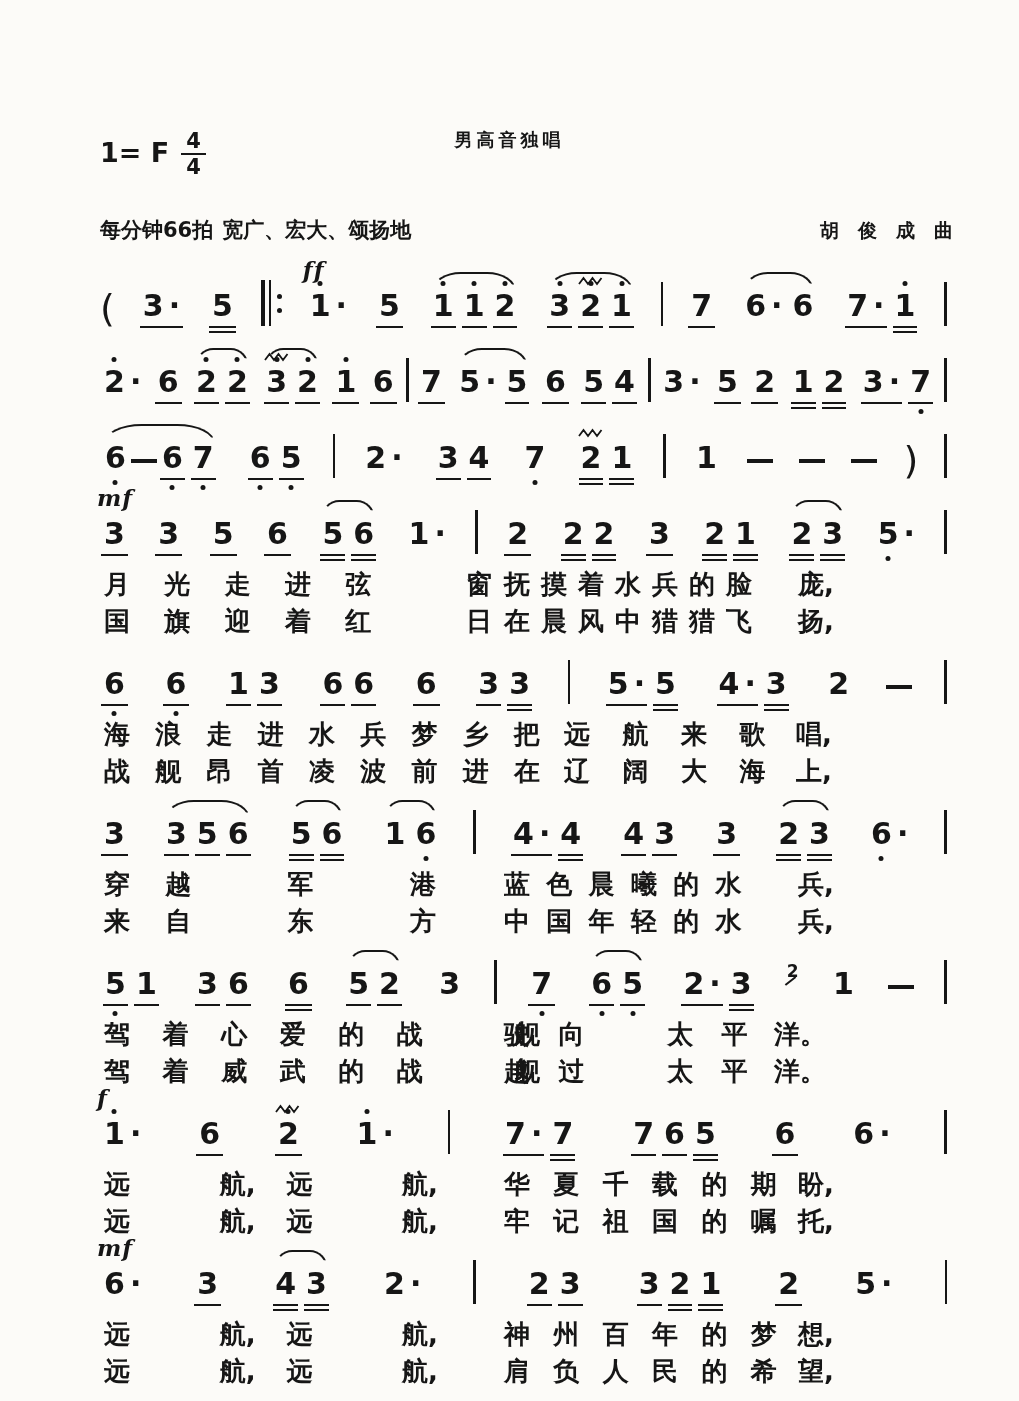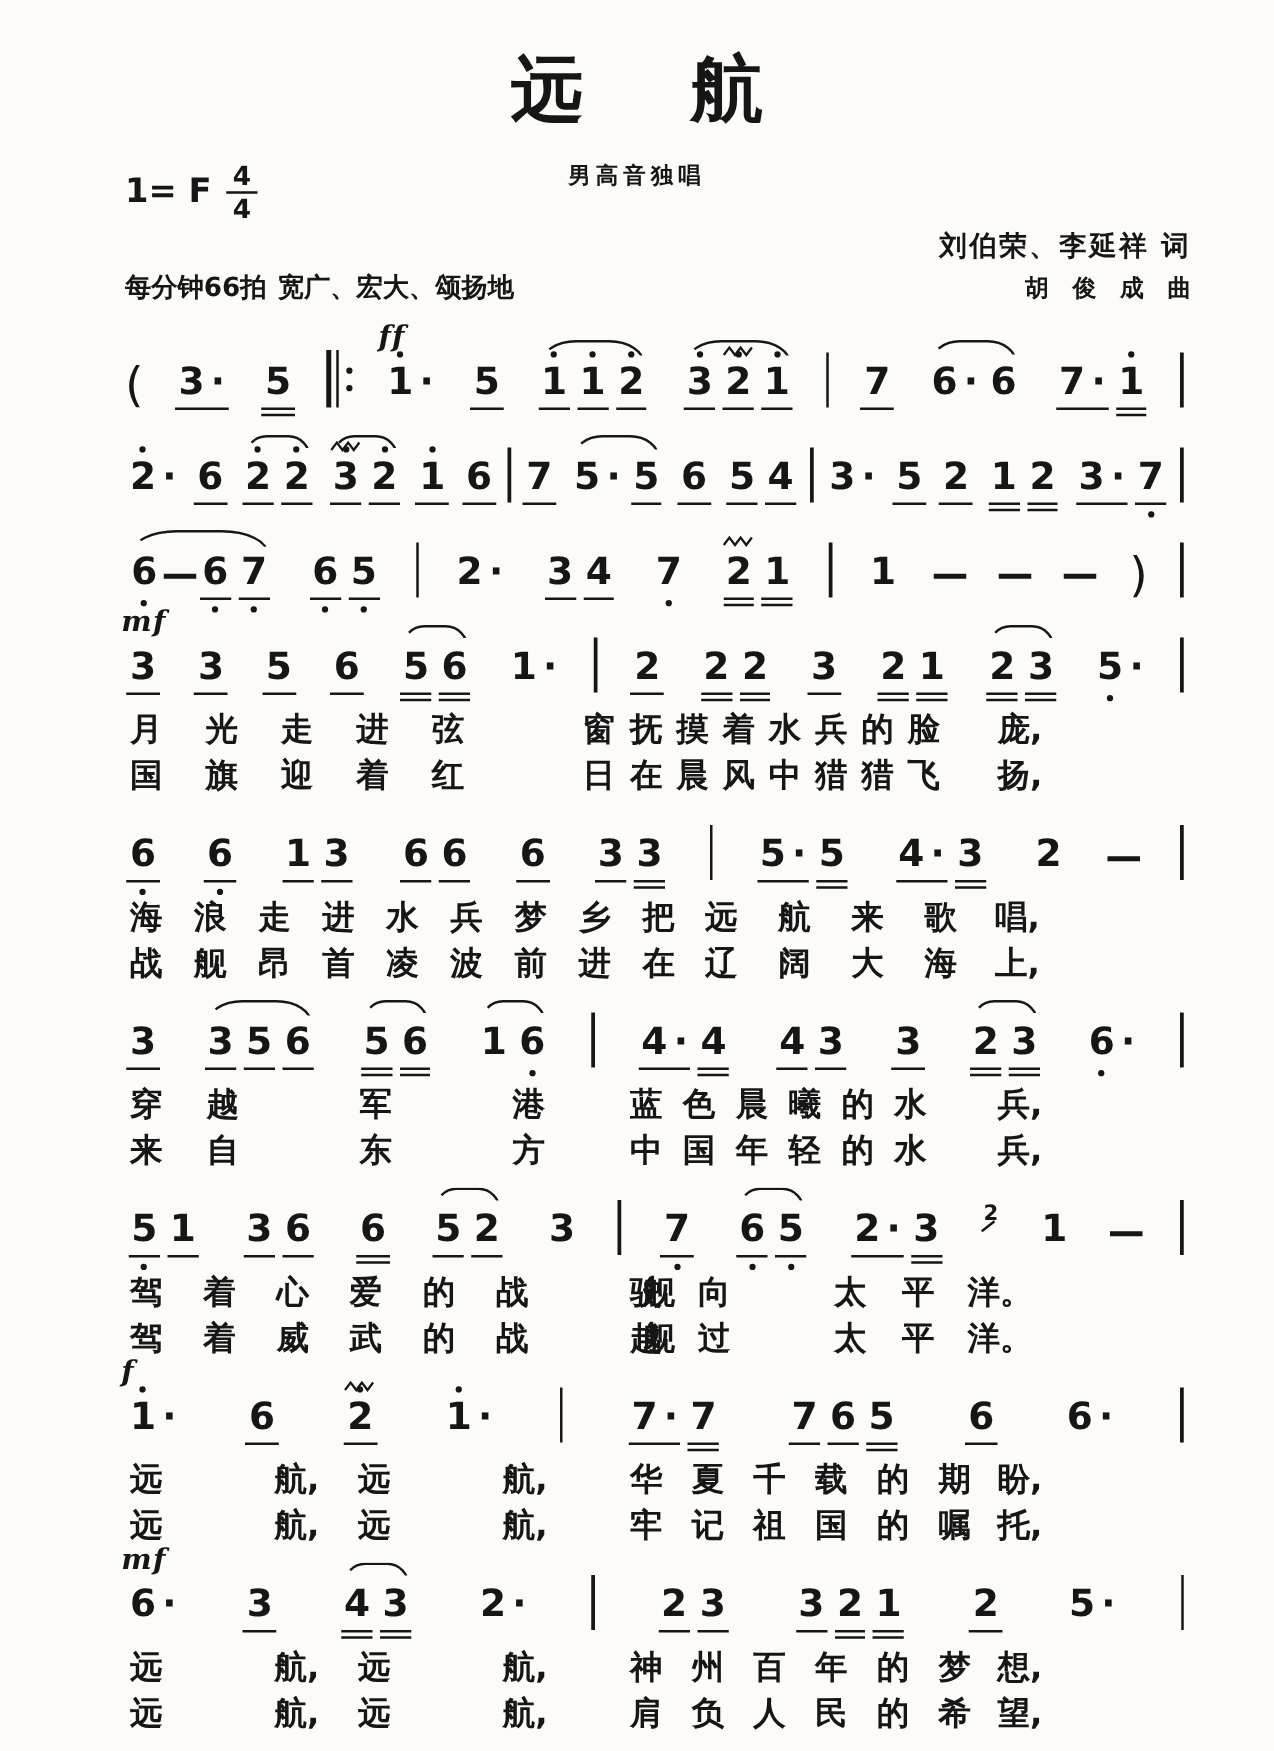--- a/index.html
+++ b/index.html
@@ -55,26 +55,24 @@
   .lyr{position:relative;height:37px;}
   .ls{position:absolute;top:0;display:flex;justify-content:space-between;}
   .lc{display:inline-block;min-width:30px;text-align:center;font-size:26px;font-weight:600;
       line-height:36px;white-space:nowrap;}
 </style>
 </head>
 <body>
 
 <div class="page">
   <div class="header">
-    <div class="title">远航</div>
     <div class="subtitle">男高音独唱</div>
     <div class="keysig">
       <span>1= F</span><span class="frac"><span class="ft">4</span><span class="fb">4</span></span>
     </div>
-    <div class="lyricist">刘伯荣、李延祥 词</div>
     <div class="composer">胡　俊　成　曲</div>
     <div class="tempo">
       <span>每分钟66拍</span><span class="expr">宽广、宏大、颂扬地</span>
     </div>
   </div>
   <div class="score">
       <div class="sys">
         <span class="par">(</span>
         <span class="tok"><span class="num">3</span><span class="aug">·</span><span class="ln l1"></span></span>
         <span class="tok"><span class="num">5</span><span class="ln l1"></span><span class="ln l2"></span></span>

